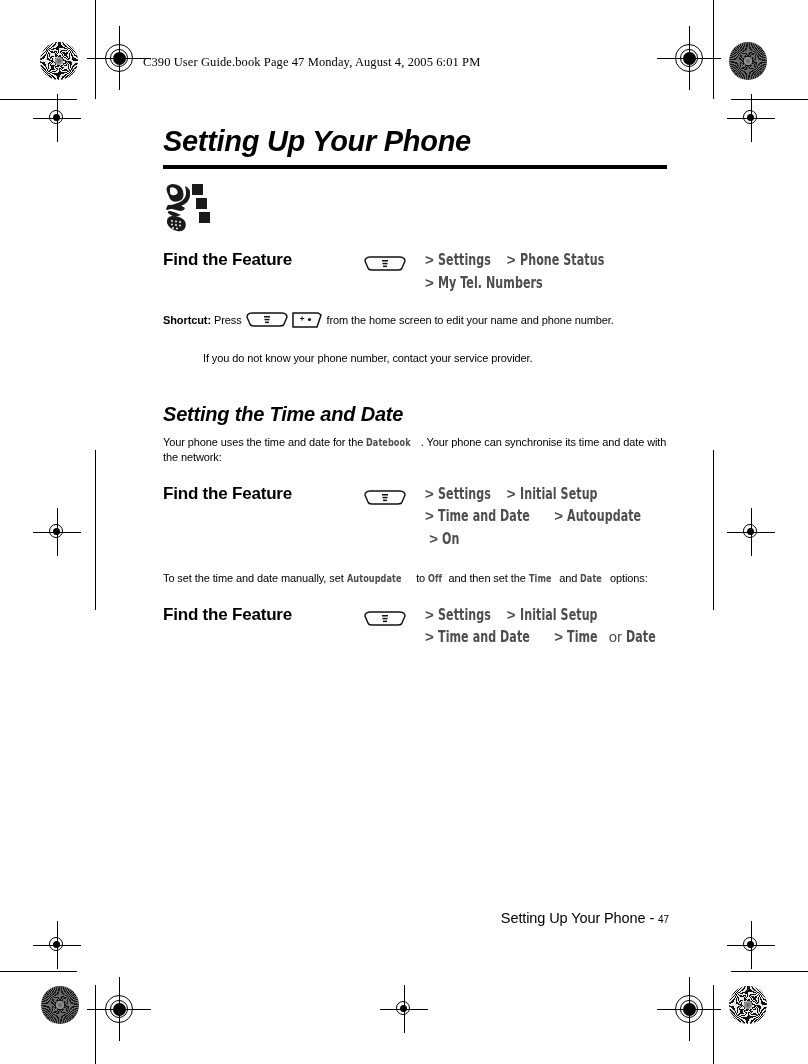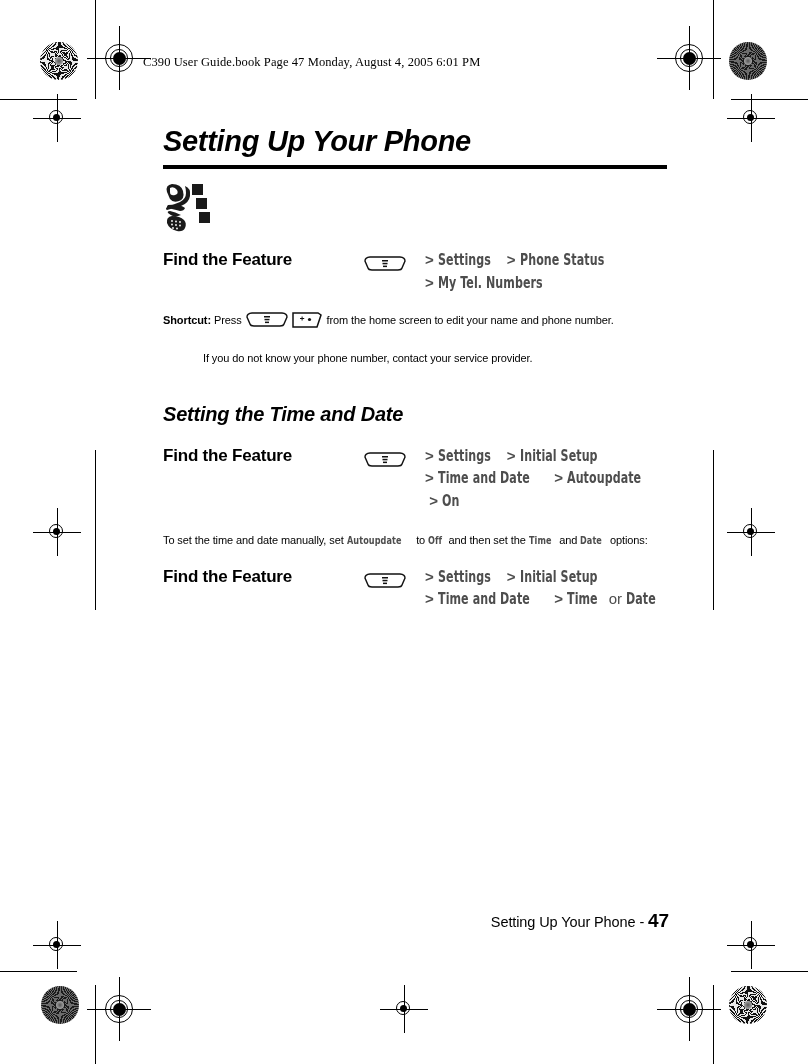--- a/index.html
+++ b/index.html
@@ -191,21 +191,21 @@
 
   .footer {
     position: absolute;
     left: 163px;
     top: 910px;
     width: 506px;
     text-align: right;
     font-size: 14.5px;
     letter-spacing: -0.1px;
   }
-  .footer b { font-weight: bold; font-size: 19px; margin-top: 24px; }
+  .footer b { font-weight: normal; font-size: 10px; margin-top: 24px; }
 </style>
 </head>
 <body>
 
 <div class="marks">
 
   <div class="rule v" style="left:95px;  top:0px;   height:99px;"></div>
   <div class="rule h" style="left:0px;   top:99px;  width:77px;"></div>
   <div class="rule v" style="left:713px; top:0px;   height:99px;"></div>
   <div class="rule h" style="left:731px; top:99px;  width:77px;"></div>
@@ -364,20 +364,22 @@
           <path d="M9 7 l1.6 0 l0 -1.4 l1 0 l0 1.4 l1.6 0 l0 1 l-1.6 0 l0 1.4 l-1 0 l0 -1.4 l-1.6 0 Z"></path>
           <circle cx="18.5" cy="8.5" r="1.6"></circle>
         </g>
       </svg></span><span> from the home screen to edit your name and phone number.</span>
   </p>
 
   <p class="body" style="margin-top:22px;margin-left:40px;">If you do not know your phone number, contact your service provider.</p>
 
   <h2 class="section" style="margin-top:38px;">Setting the Time and Date</h2>
 
+  <p class="body"><span>Your phone uses the time and date for the </span><span class="ui">Datebook</span><span>. Your phone can synchronise its time and date with the network:</span>
+  </p>
 
   <div class="fft" style="margin-top:18px;">
     <div class="label">Find the Feature</div>
     <div class="keycol">
       <svg class="keyicon menu" viewBox="0 0 44 17">
         <path d="M2 6 Q2 2.5 7 2 L37 2 Q42 2.5 42 6 L39 13 Q38.5 15 35 15 L9 15 Q5.5 15 5 13 Z" fill="#ffffff" stroke="#111" stroke-width="1.4"></path>
         <g fill="#111">
           <rect x="19" y="5" width="6" height="1.5"></rect>
           <rect x="19.5" y="7.8" width="5" height="1.5"></rect>
           <rect x="20" y="10.6" width="4" height="1.5"></rect>

